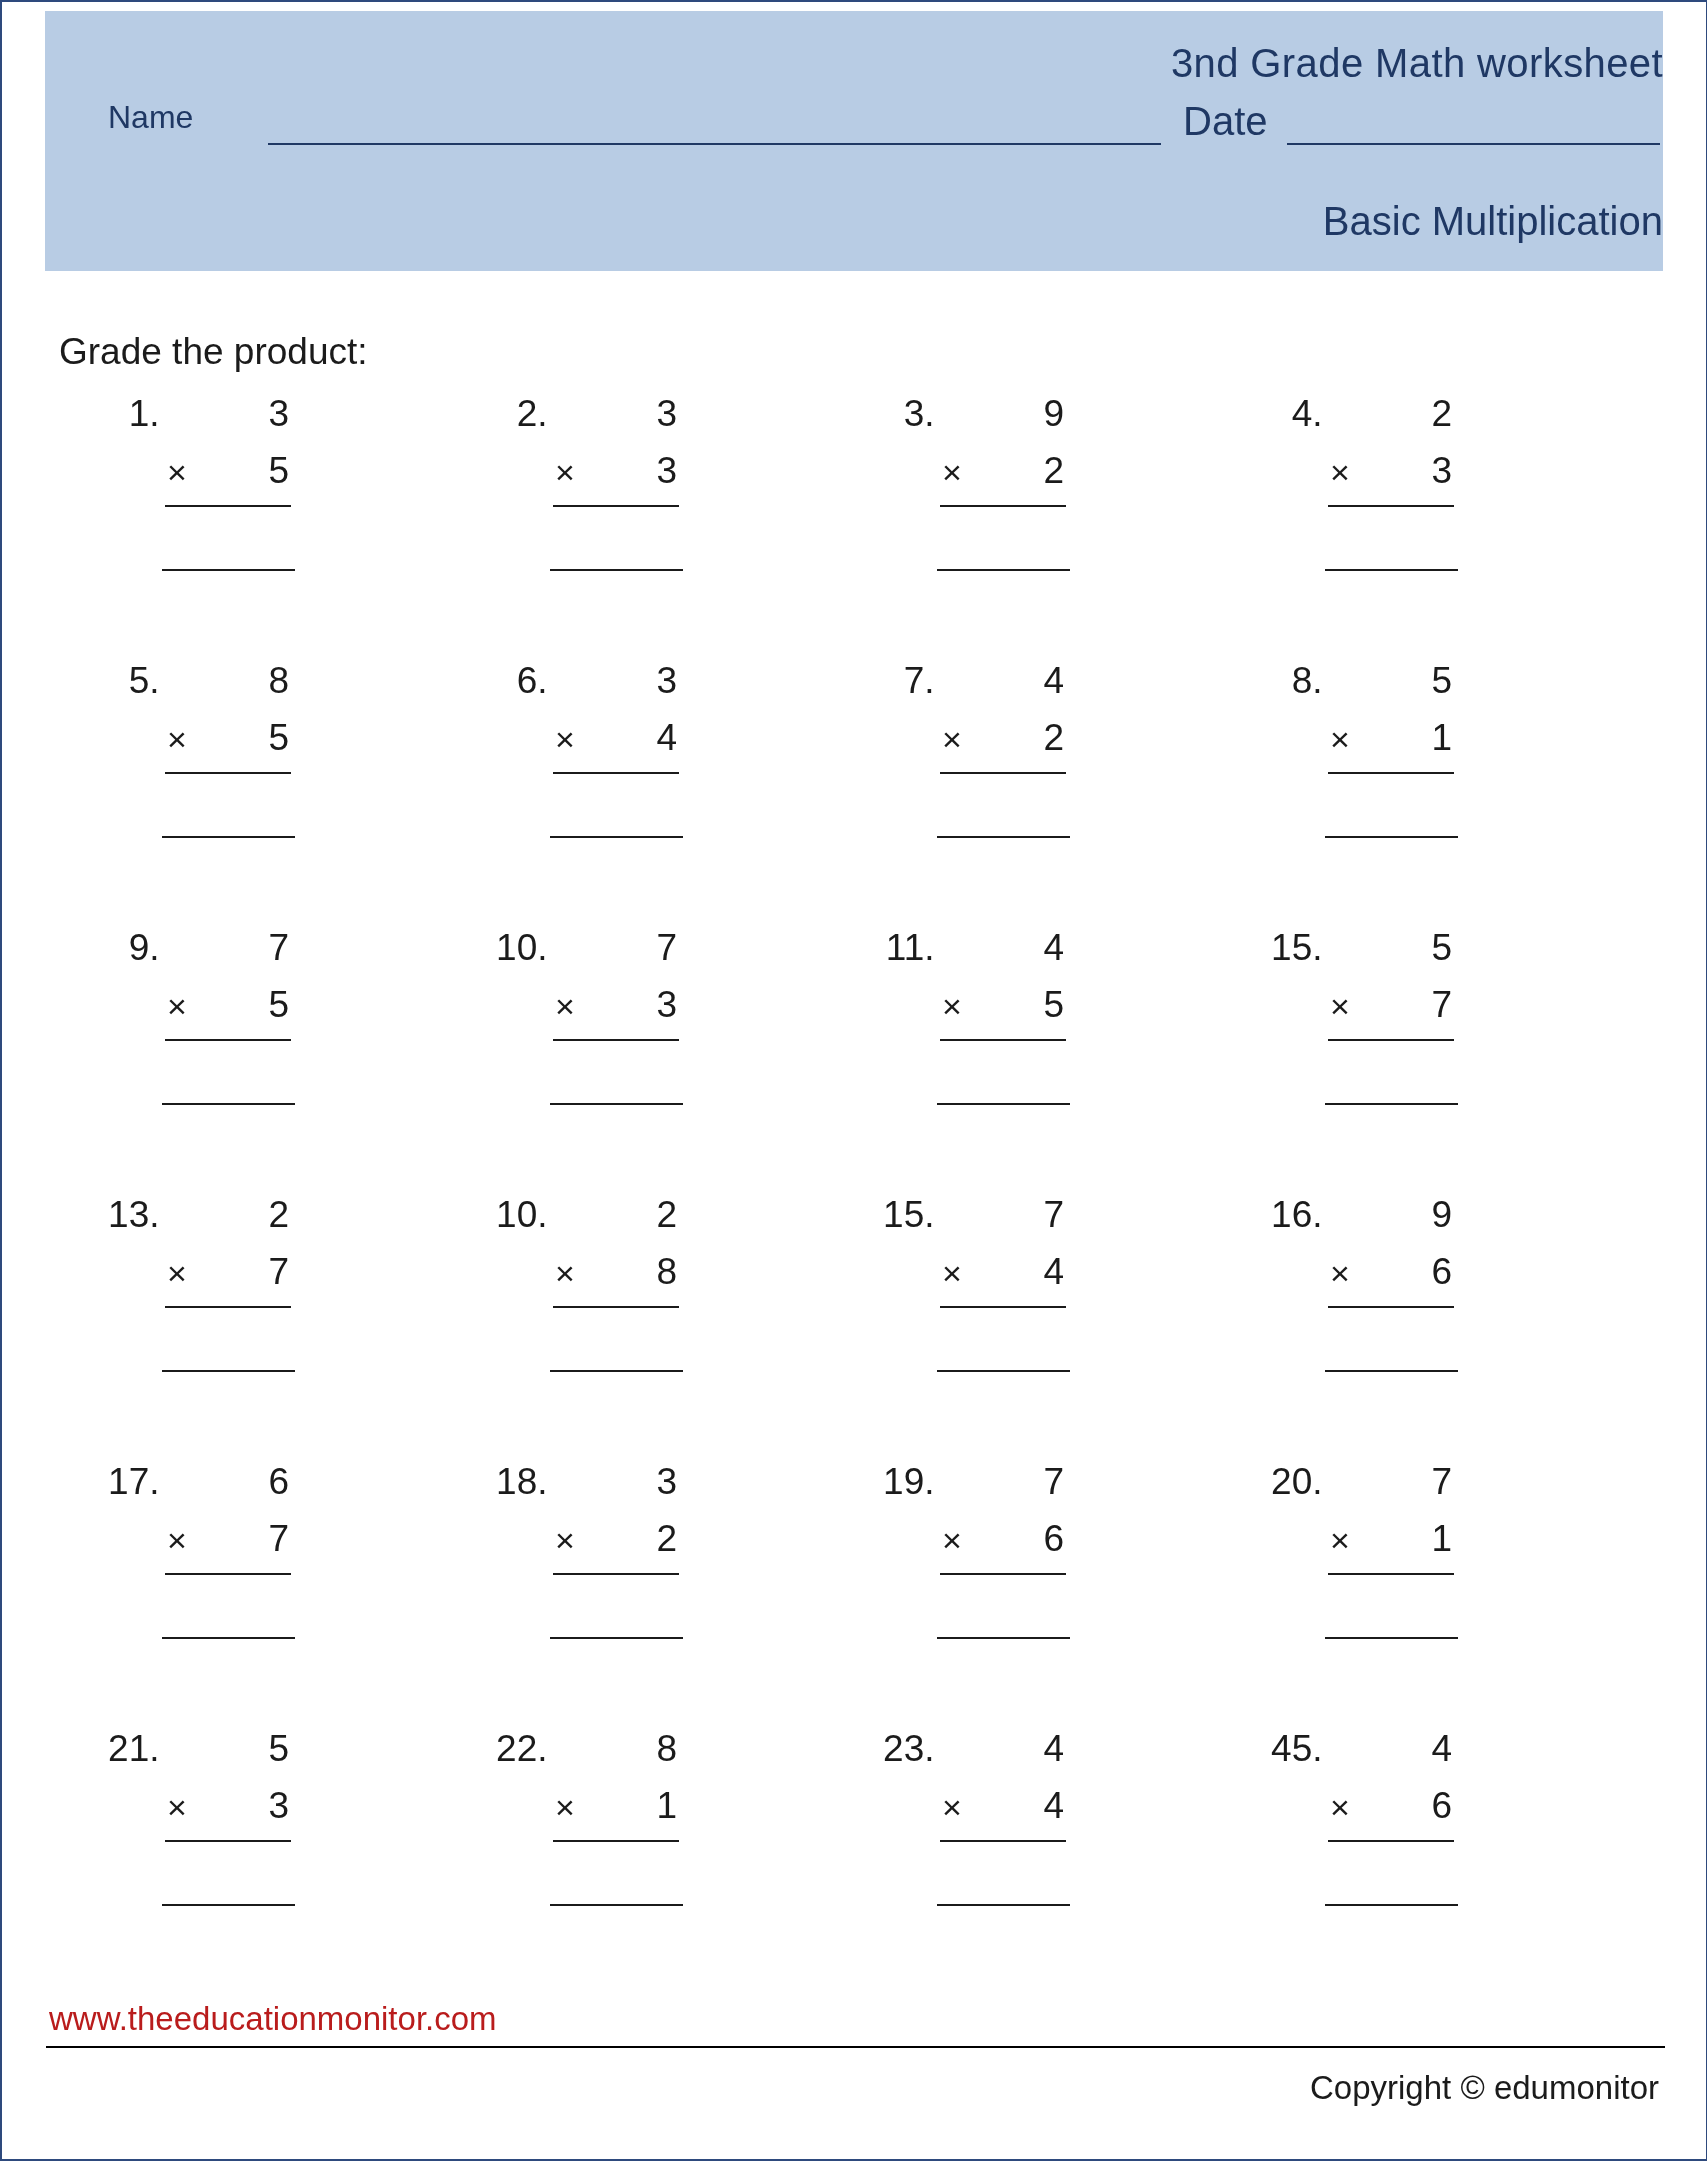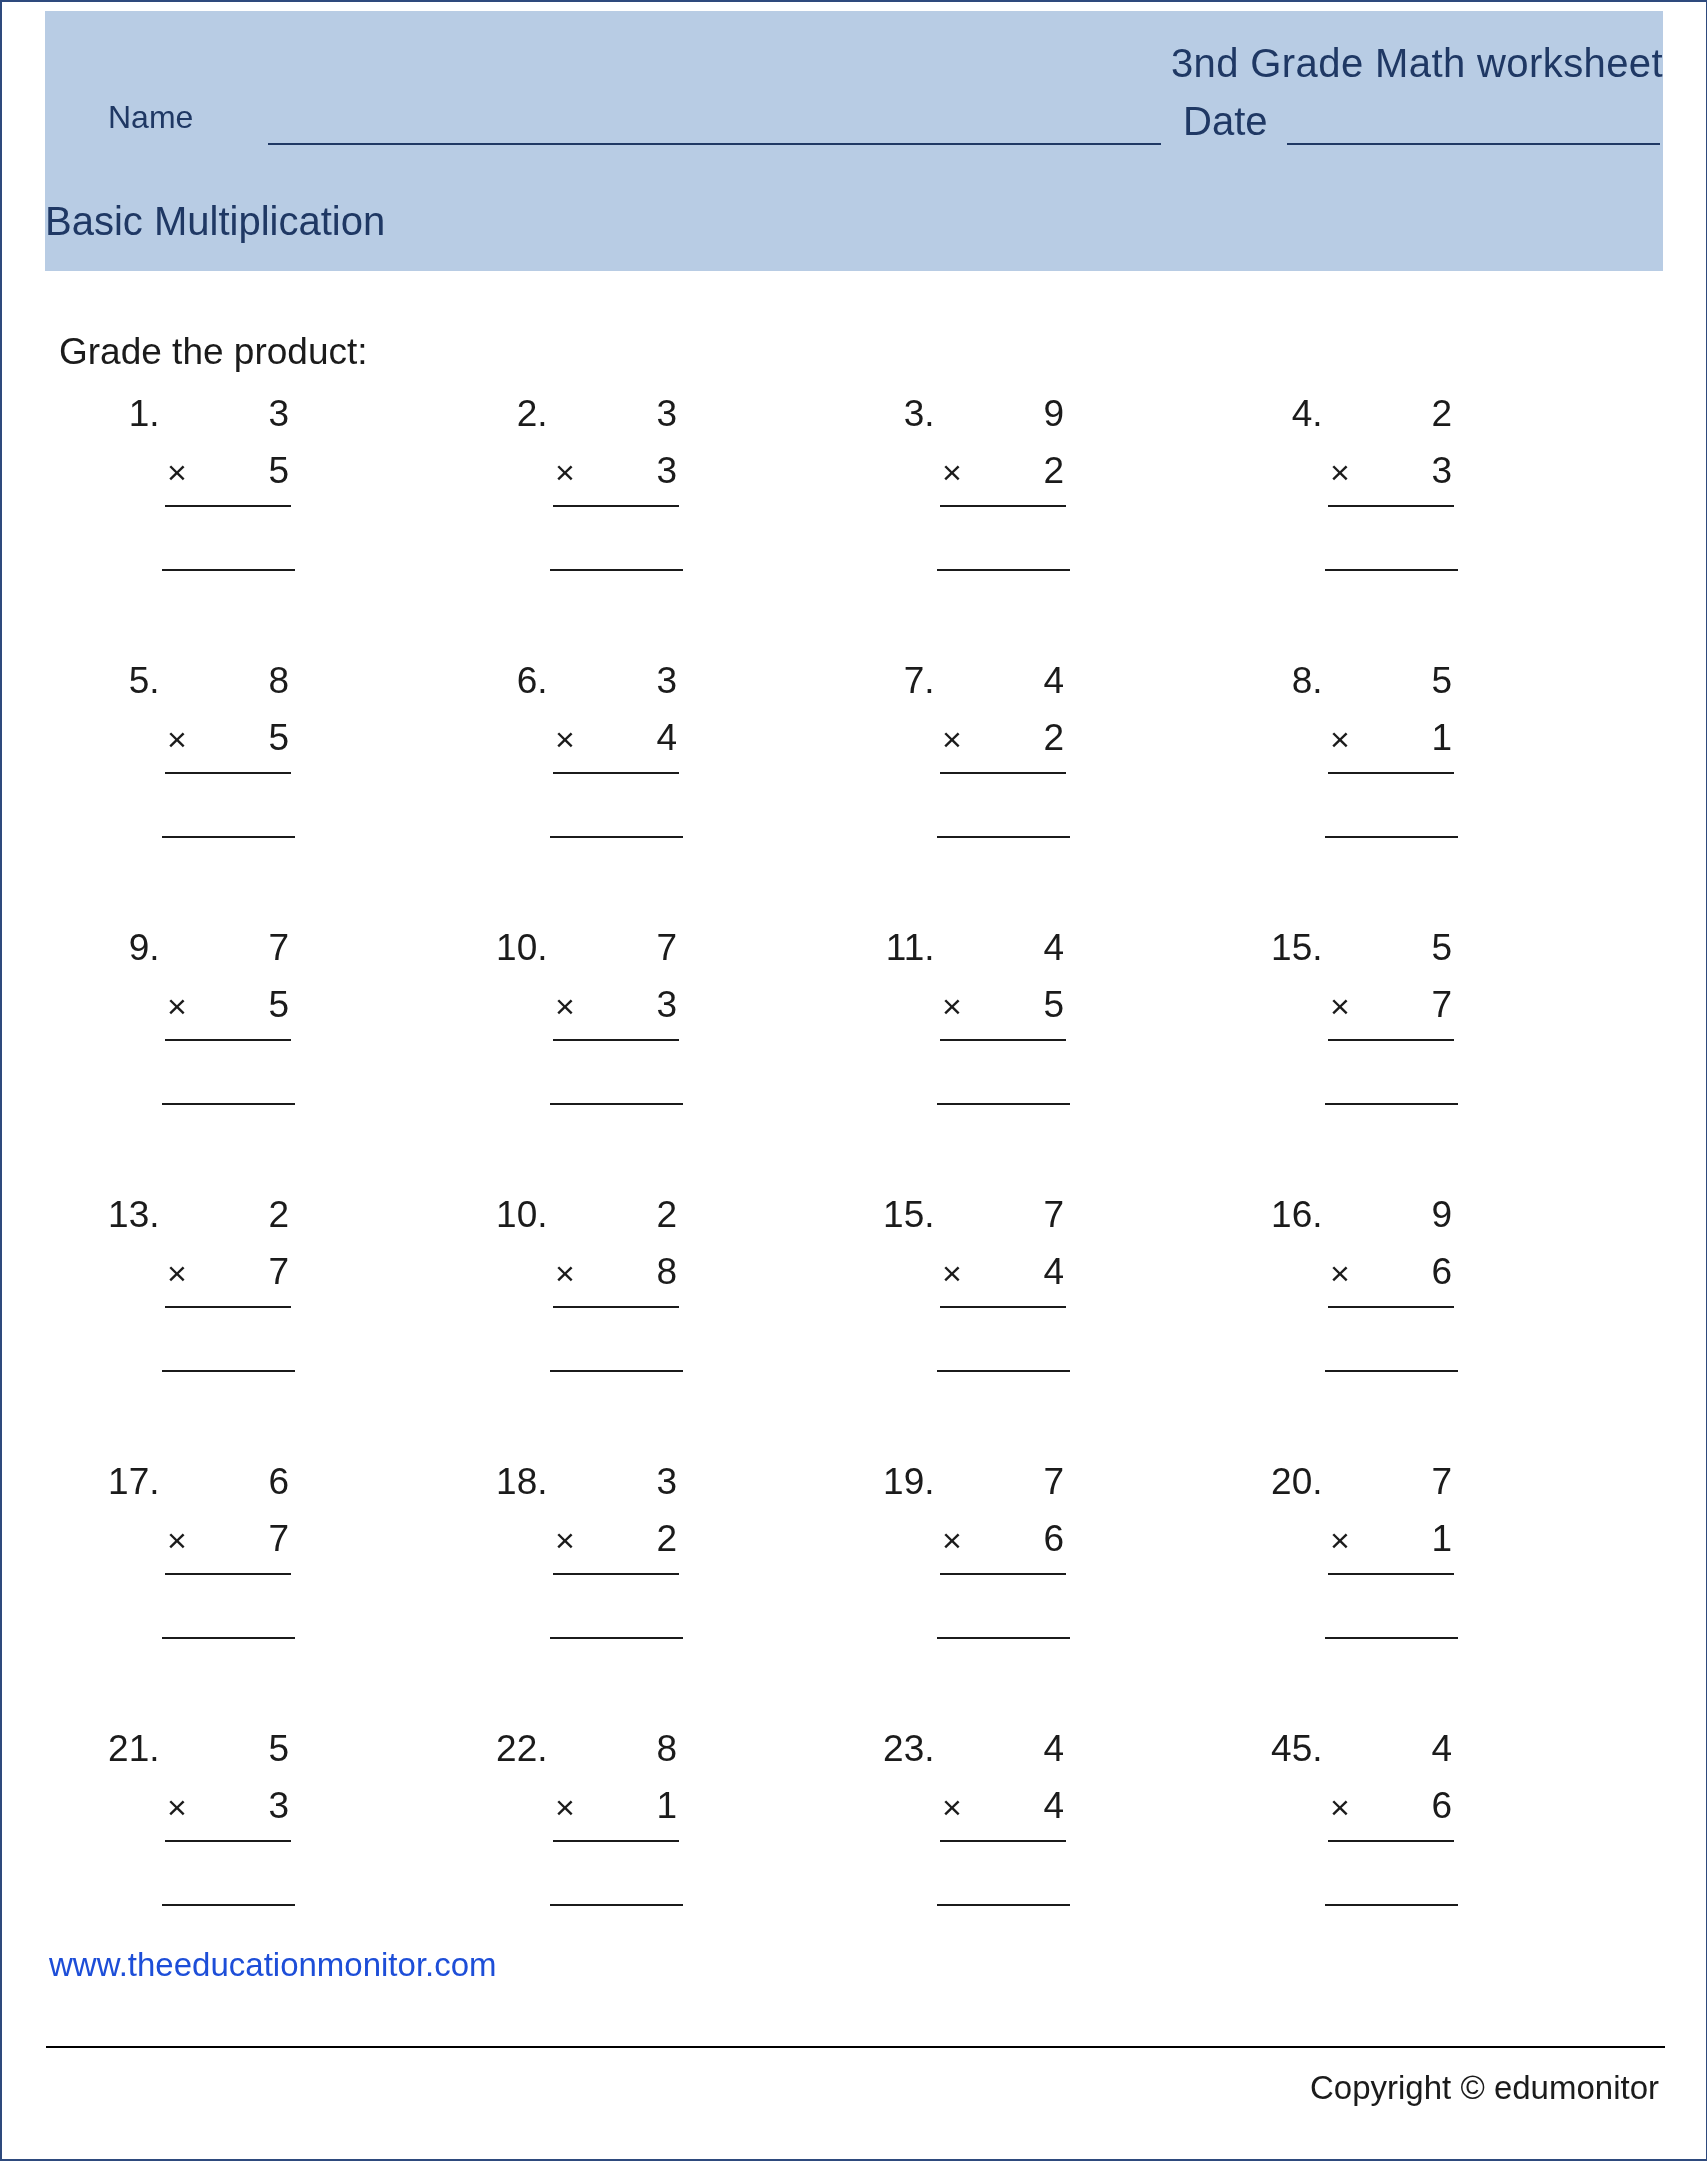--- a/index.html
+++ b/index.html
@@ -75,21 +75,21 @@
     left: 1213px;
     top: 44px;
     width: 373px;
     border-bottom: 2.9px solid #1f3864;
   }
   .subtitle {
     position: absolute;
     left: 0;
     top: 188px;
     width: 1618px;
-    text-align: left;
+    text-align: right;
     font-size: 40px;
     color: #1f3864;
   }
   
   .instruction {
     position: absolute;
     left: 57px;
     top: 329px;
     font-size: 37px;
     color: #1b1b1b;
@@ -166,23 +166,23 @@
   .footer-rule {
     position: absolute;
     left: 44px;
     top: 2044px;
     width: 1619px;
     border-bottom: 2.9px solid #000000;
   }
   .footer-left {
     position: absolute;
     left: 47px;
-    top: 1944px;
+    top: 1998px;
     font-size: 33px;
-    color: #1d4ed8;
+    color: #b91c1c;
   }
   .footer-right {
     position: absolute;
     right: 47px;
     top: 2067px;
     font-size: 33px;
     color: #1b1b1b;
   }
 </style>
 </head>

